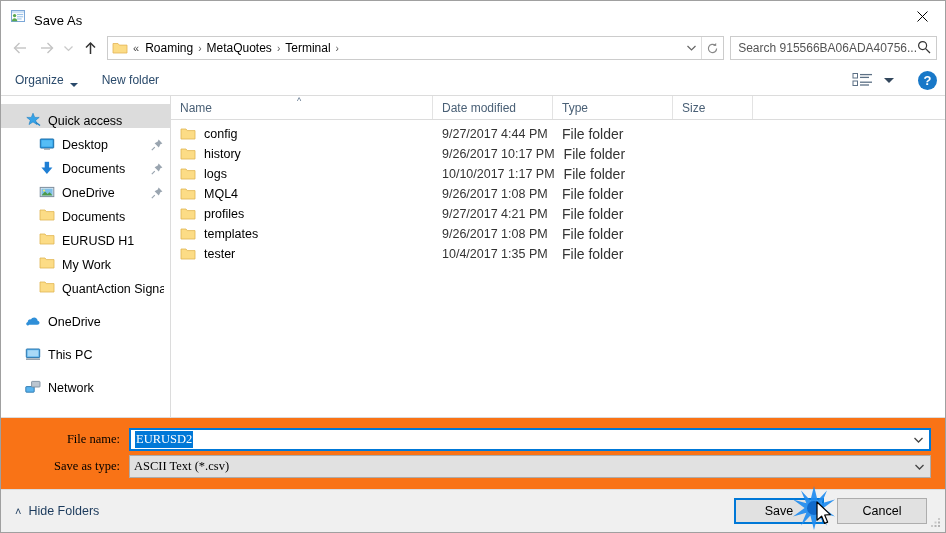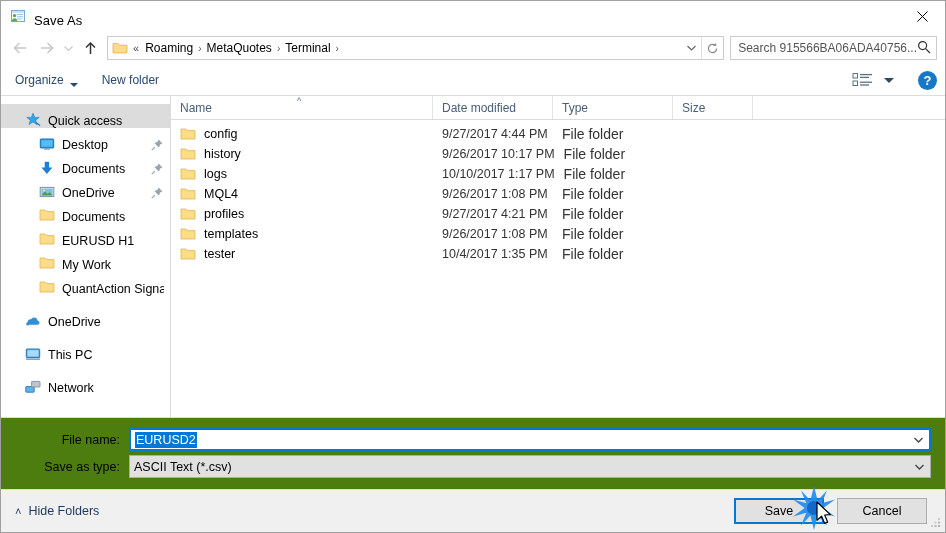--- a/index.html
+++ b/index.html
@@ -269,22 +269,23 @@
   }
   .frow .fico { width: 16px; height: 14px; flex: 0 0 16px; margin-right: 8px; position: relative; }
   .frow .fname { font-size: 12.5px; color: #000; }
   .frow .fi-date { flex: 0 0 120px; font-size: 12.5px; color: #333; padding-left: 9px; white-space: nowrap; }
   .frow .fi-type { flex: 0 0 120px; font-size: 14px; color: #333; padding-left: 9px; }
   .frow .fi-size { flex: 0 0 80px; font-size: 12.5px; color: #333; padding-left: 9px; }
 
   
   .fields {
     flex: 0 0 auto;
-    background: #4d7c0f;
+    background: #f97316;
     padding: 10px 14px 11px 14px;
+    font-family: Liberation Serif, serif;
   }
   .field-row {
     display: flex;
     align-items: center;
     height: 23px;
     margin-bottom: 4px;
   }
   .field-row:last-child { margin-bottom: 0; }
   .field-label {
     flex: 0 0 114px;

